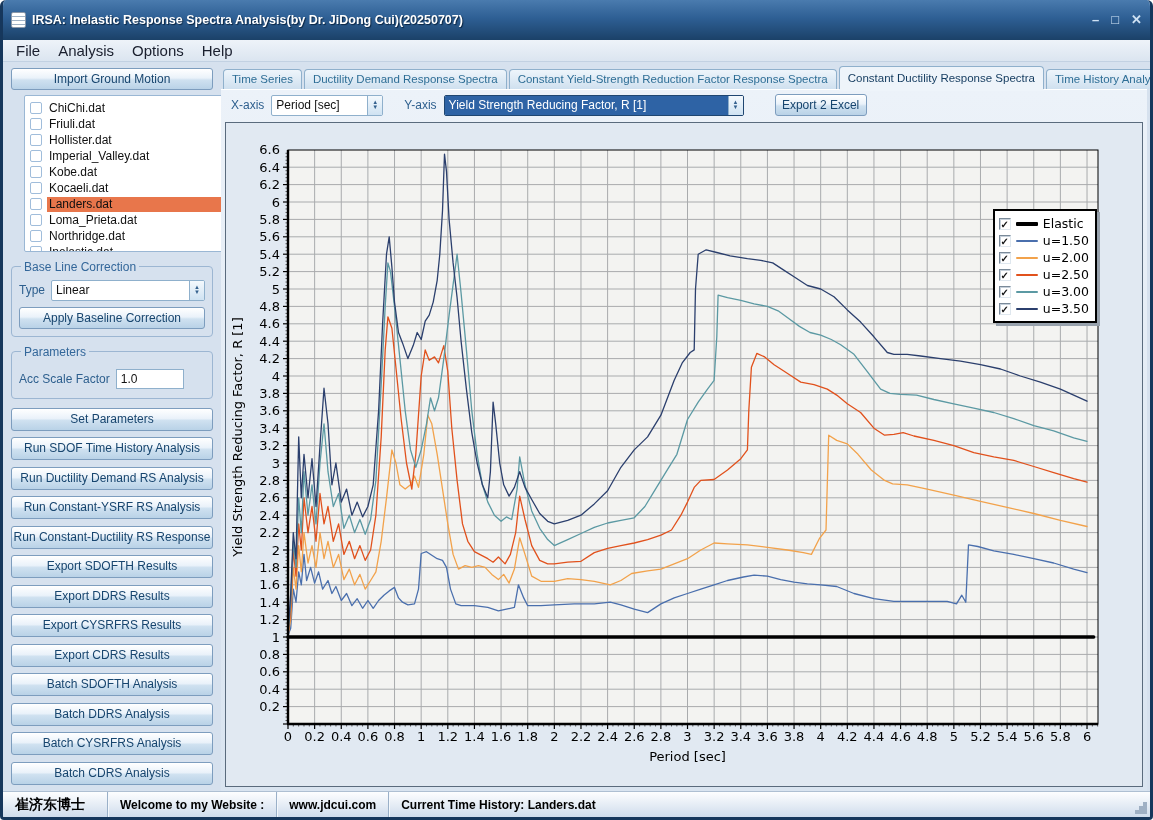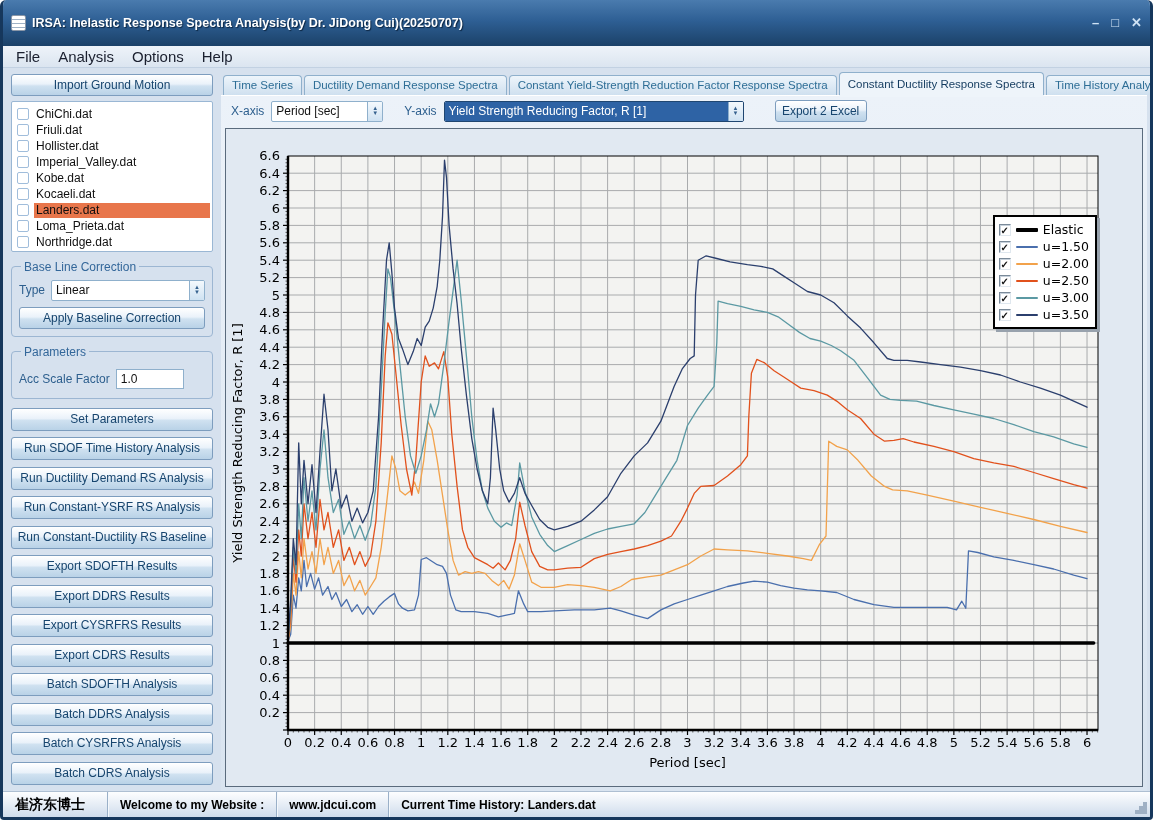--- a/index.html
+++ b/index.html
@@ -1,39 +1,39 @@
 <!DOCTYPE html>
 <html><head>
 <meta charset="utf-8">
 <style>
   * { box-sizing: border-box; margin:0; padding:0; }
   html,body { width:1153px; height:820px; font-family:"Liberation Sans",sans-serif; }
   .window { width:1153px; height:820px; border:3px solid #16375c; border-top:none;
             background:#d6e1ee; display:flex; flex-direction:column; border-radius:6px 6px 4px 4px; overflow:hidden;}
   
-  .titlebar { height:46px; background:linear-gradient(#4a7bae 0%, #2e5f94 45%, #1b4168 100%);
+  .titlebar { height:40px; background:linear-gradient(#4a7bae 0%, #2e5f94 45%, #1b4168 100%);
               display:flex; align-items:center; padding:0 8px; flex:0 0 auto;}
   .app-icon { width:15px; height:16px; margin-right:6px; border:1px solid #8a97a8; background:
               repeating-linear-gradient(#ffffff 0 3px, #9fb2c6 3px 4px); border-radius:2px;}
   .title { color:#fff; font-weight:bold; font-size:12.5px; text-shadow:1px 1px 1px #0b2542; }
   .win-controls { margin-left:auto; display:flex; gap:12px; color:#cfe2f4; font-size:13px; font-weight:bold;}
   .win-controls span { cursor:default; line-height:14px;}
   
   .menubar { height:22px; background:linear-gradient(#eef3f9,#dbe5f0); display:flex; align-items:center;
              padding-left:4px; border-bottom:1px solid #c2d1e2; flex:0 0 auto;}
   .menu-item { padding:0 9px; font-size:15px; color:#1a1f2e; line-height:21px;}
   
   .content { flex:1; display:flex; min-height:0;}
   .sidebar { width:216px; flex:0 0 auto; padding:6px 6px 0 8px; display:flex; flex-direction:column;justify-content:flex-end;}
   .btn { display:block; width:202px; height:22px; border:1px solid #7d9dbe; border-radius:3px;
          background:linear-gradient(#ffffff,#eaf2fa 45%,#cfe1f0 55%,#b9d2e7);
          color:#17456e; font-size:12px; font-family:"Liberation Sans",sans-serif; text-align:center; line-height:20px;
          box-shadow:0 1px 0 rgba(255,255,255,.7) inset;}
   .filelist { width:202px; height:178px; margin-top:5px; background:#fff; border:1px solid #9ab7d4;
-              border-radius:2px; padding:4px 2px; overflow:hidden;}
+              border-radius:2px; padding:4px 2px; overflow:hidden;margin-left:13px;}
   .file-row { display:flex; align-items:center; height:16px; font-size:12px; color:#101010;}
   .cbx { width:12px; height:12px; border:1px solid #a0bddb; border-radius:2px; background:#fff;
          margin:0 5px 0 3px; flex:0 0 auto;}
   .file-label { flex:1; padding-left:2px; line-height:15px; white-space:nowrap;}
   .file-row.sel .file-label { background:#e8764b; }
   .group { border:1px solid #9cb6d2; border-radius:4px; margin-top:8px; padding:4px 7px 7px 7px;}
   .group legend { font-size:12px; color:#33679a; padding:0 3px; margin-left:2px;}
   .grow-row { display:flex; align-items:center; gap:6px; margin:2px 0 6px 0;}
   .grow-row label { font-size:12px; color:#2d5f8e;}
   .combo { display:flex; height:21px; background:#fff; border:1px solid #8fb0cc; border-radius:2px; overflow:hidden;}
@@ -170,21 +170,21 @@
           <label>Acc Scale Factor</label>
           <input class="textinput" value="1.0" style="">
         </div>
       </fieldset>
 
       <div class="actions" id="actions">
           <button class="btn">Set Parameters</button>
           <button class="btn">Run SDOF Time History Analysis</button>
           <button class="btn">Run Ductility Demand RS Analysis</button>
           <button class="btn">Run Constant-YSRF RS Analysis</button>
-          <button class="btn">Run Constant-Ductility RS Baseline</button>
+          <button class="btn">Run Constant-Ductility RS Response</button>
           <button class="btn">Export SDOFTH Results</button>
           <button class="btn">Export DDRS Results</button>
           <button class="btn">Export CYSRFRS Results</button>
           <button class="btn">Export CDRS Results</button>
           <button class="btn">Batch SDOFTH Analysis</button>
           <button class="btn">Batch DDRS Analysis</button>
           <button class="btn">Batch CYSRFRS Analysis</button>
           <button class="btn">Batch CDRS Analysis</button>
         </div>
     </div>

